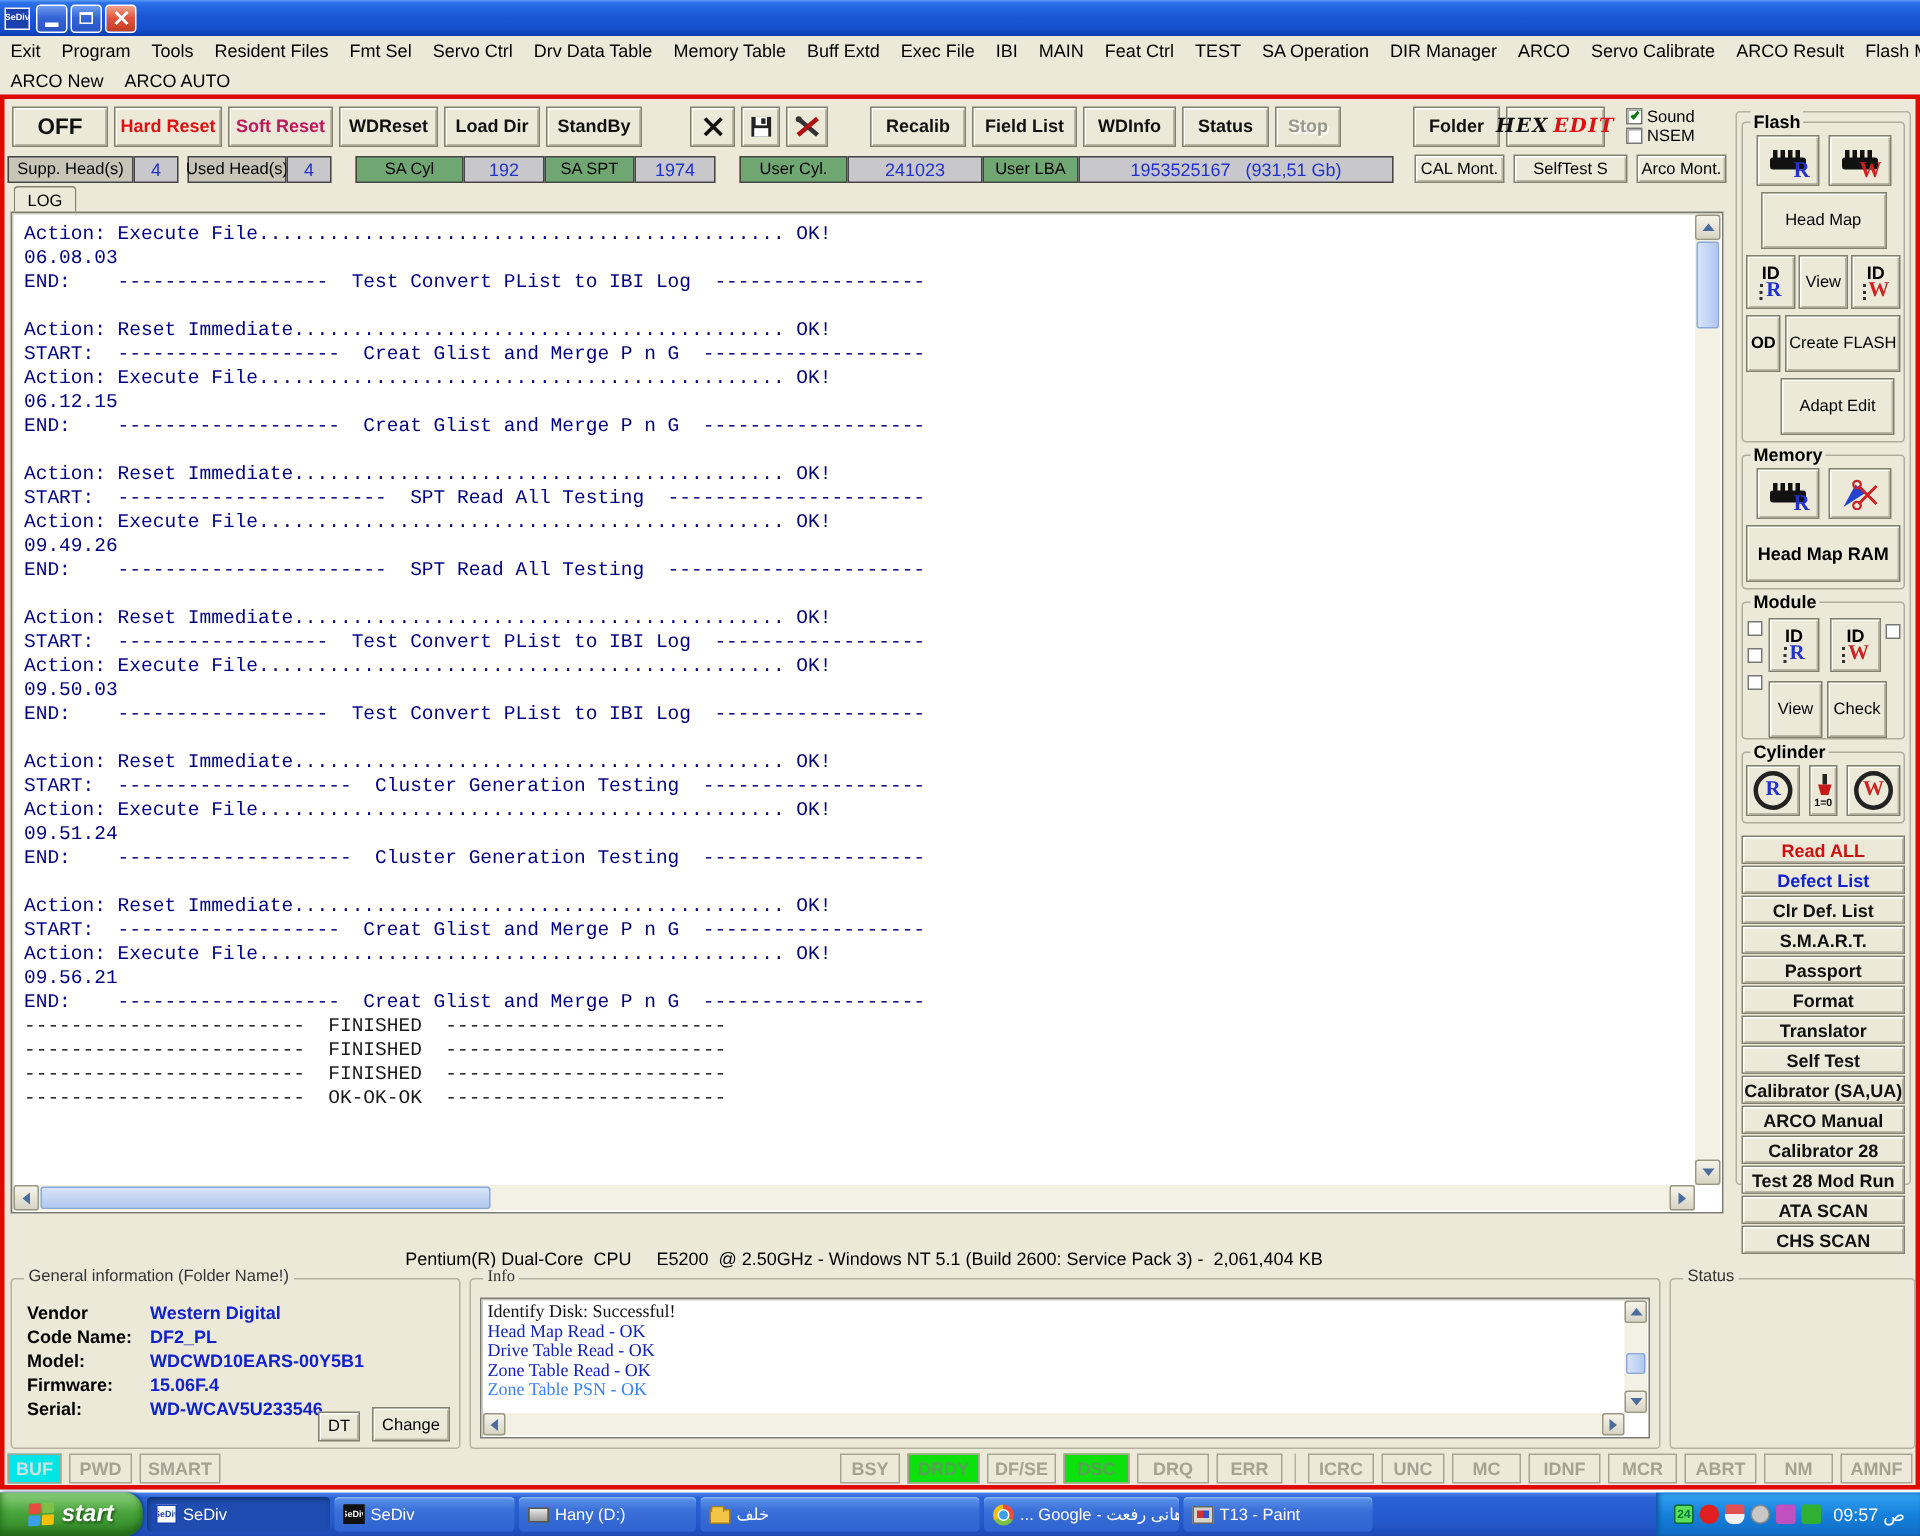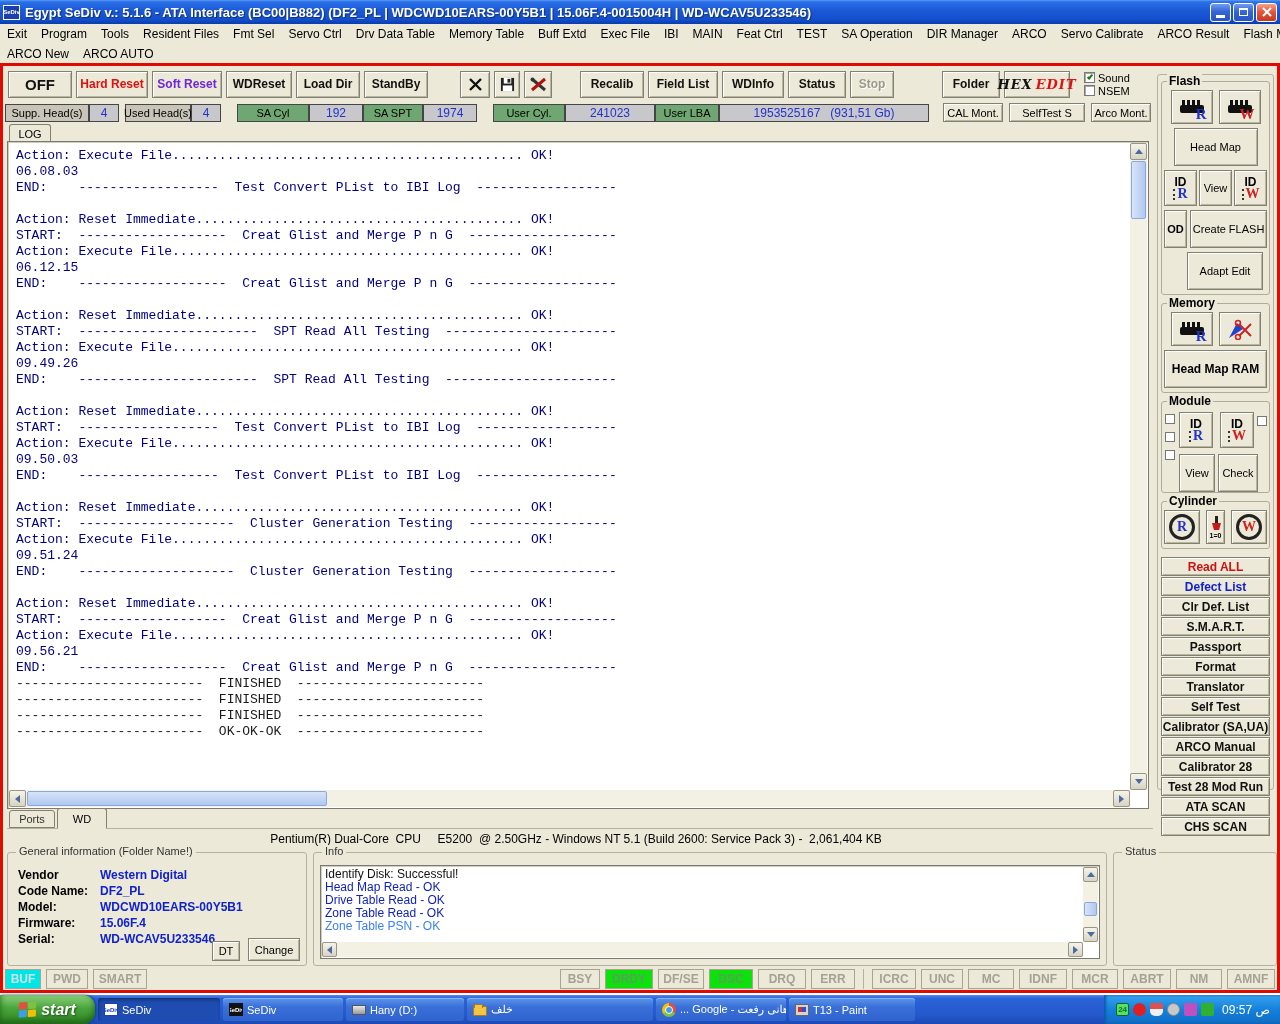--- a/index.html
+++ b/index.html
@@ -36,21 +36,21 @@
 
 .b3{background:#ece9d8;border:1px solid #828170;
   box-shadow:inset 1px 1px 0 #ffffff, inset -1px -1px 0 #b9b5a5;
   display:flex;align-items:center;justify-content:center;cursor:default;}
 
 
 .tb1{position:absolute;top:4px;left:5px;display:flex;gap:4px;align-items:center;height:28px;}
 .tbtn{height:27px;font-weight:bold;font-size:12px;color:#111;white-space:nowrap;}
 .tbtn.off{width:64px;font-size:15px;}
 .tbtn.red{color:#dd1111;width:72px;}
-.tbtn.blue{color:#6d28d9;width:70px;}
+.tbtn.blue{color:#be185d;width:70px;}
 .w66{width:66px;}.w64{width:64px;}.w62{width:62px;}.w70{width:70px;}.w58{width:58px;}
 .tbtn.ico{width:30px;}.tbtn.ico2{width:26px;}.tbtn.ico3{width:28px;}
 .tbtn.dis{color:#9a9888;text-shadow:1px 1px 0 #fff;width:44px;}
 .sp1{margin-left:28px;}.sp2{margin-left:24px;}.sp3{margin-left:44px;}.sp4{margin-left:10px;}
 .tbtn.hexbtn{width:66px;font-family:"DejaVu Serif",serif;font-style:italic;letter-spacing:1px;font-size:13px;gap:3px;}
 .hexbtn .ed{color:#e01010;}
 .cbcol{display:flex;flex-direction:column;gap:1px;font-size:11px;}
 .cbrow{display:flex;align-items:center;gap:3px;}
 .cb{width:11px;height:11px;background:#fff;border:1px solid #777;
   box-shadow:inset 1px 1px 0 #aaa;display:flex;align-items:center;justify-content:center;flex:none;}
@@ -133,21 +133,21 @@
 .gbox{position:absolute;border:1px solid #b5b1a0;border-radius:3px;}
 .gtitle2{position:absolute;top:-8px;left:8px;background:#ece9d8;font-size:11px;padding:0 3px;color:#333;}
 .general{top:786px;left:4px;width:300px;height:114px;}
 .inforows{position:absolute;top:14px;left:10px;right:8px;}
 .girow{display:flex;height:16px;align-items:center;font-size:12px;font-weight:bold;}
 .gilabel{width:82px;color:#000;}
 .givalue{color:#1122cc;}
 .gibtns{position:absolute;right:6px;bottom:4px;display:flex;gap:8px;align-items:flex-end;}
 .dtbtn{width:28px;height:20px;font-size:11px;}
 .chgbtn{width:52px;height:23px;font-size:11px;}
-.infop{top:786px;left:310px;width:794px;height:114px;}
+.infop{top:786px;left:310px;width:794px;height:114px;font-family:Liberation Serif, serif;}
 .infolist{position:absolute;top:12px;left:6px;right:6px;bottom:6px;background:#fff;
   border:1px solid #7b7a6f;box-shadow:inset 1px 1px 0 #cfccc0;}
 .infolines{position:absolute;top:2px;left:4px;right:18px;bottom:17px;overflow:hidden;
   font-size:12px;line-height:13px;}
 .ivs{position:absolute;top:1px;right:1px;bottom:16px;width:15px;background:#f3f1e4;}
 .ihs{position:absolute;bottom:1px;left:1px;right:16px;height:15px;background:#f3f1e4;}
 .sb.s15{width:15px;height:15px;}
 .ivthumb{position:absolute;bottom:26px;left:1px;width:13px;height:14px;border-radius:2px;
   background:linear-gradient(90deg,#d8e4f8,#b0c8f0);border:1px solid #8aa8dd;}
 .statusp{top:786px;left:1110px;width:164px;height:114px;}
@@ -207,21 +207,20 @@
 .tgreen2{background:#30b030;border-radius:2px;}
 .clock{color:#fff;font-size:12px;margin-left:4px;white-space:pre;}
 </style>
 </head>
 <body>
 
 <div class="screen">
 
   <div class="titlebar">
     <div class="app-icon">SeDiv</div>
-    <div class="title-text">Egypt  SeDiv v.: 5.1.6 - ATA Interface (BC00|B882)  (DF2_PL | WDCWD10EARS-00Y5B1 | 15.06F.4-0015004H | WD-WCAV5U233546)</div>
     <div class="winbtns">
       <div class="wbtn">
           <span class="g-min"></span>
         </div>
       <div class="wbtn">
           <span class="g-res"></span>
         </div>
       <div class="wbtn close">
         <svg width="10" height="10" viewBox="0 0 10 10">
             <path d="M1 1 L9 9 M9 1 L1 9" stroke="#fff" stroke-width="2"></path>
@@ -528,24 +527,20 @@
         <div class="b3 abtn" style="color: rgb(17, 17, 17);">Self Test</div>
         <div class="b3 abtn" style="color: rgb(17, 17, 17);">Calibrator (SA,UA)</div>
         <div class="b3 abtn" style="color: rgb(17, 17, 17);">ARCO Manual</div>
         <div class="b3 abtn" style="color: rgb(17, 17, 17);">Calibrator 28</div>
         <div class="b3 abtn" style="color: rgb(17, 17, 17);">Test 28 Mod Run</div>
         <div class="b3 abtn" style="color: rgb(17, 17, 17);">ATA SCAN</div>
         <div class="b3 abtn" style="color: rgb(17, 17, 17);">CHS SCAN</div>
       </div>
     </div>
 
-    <div class="btabs">
-      <div class="btab inactive">Ports</div>
-      <div class="btab active">WD</div>
-    </div>
 
     <div class="cpuline">Pentium(R) Dual-Core  CPU     E5200  @ 2.50GHz - Windows NT 5.1 (Build 2600: Service Pack 3) -  2,061,404 KB</div>
 
     <div class="gbox general">
       <span class="gtitle2">General information (Folder Name!)</span>
       <div class="inforows">
         <div class="girow">
             <span class="gilabel">Vendor</span>
             <span class="givalue">Western Digital</span>
           </div>

